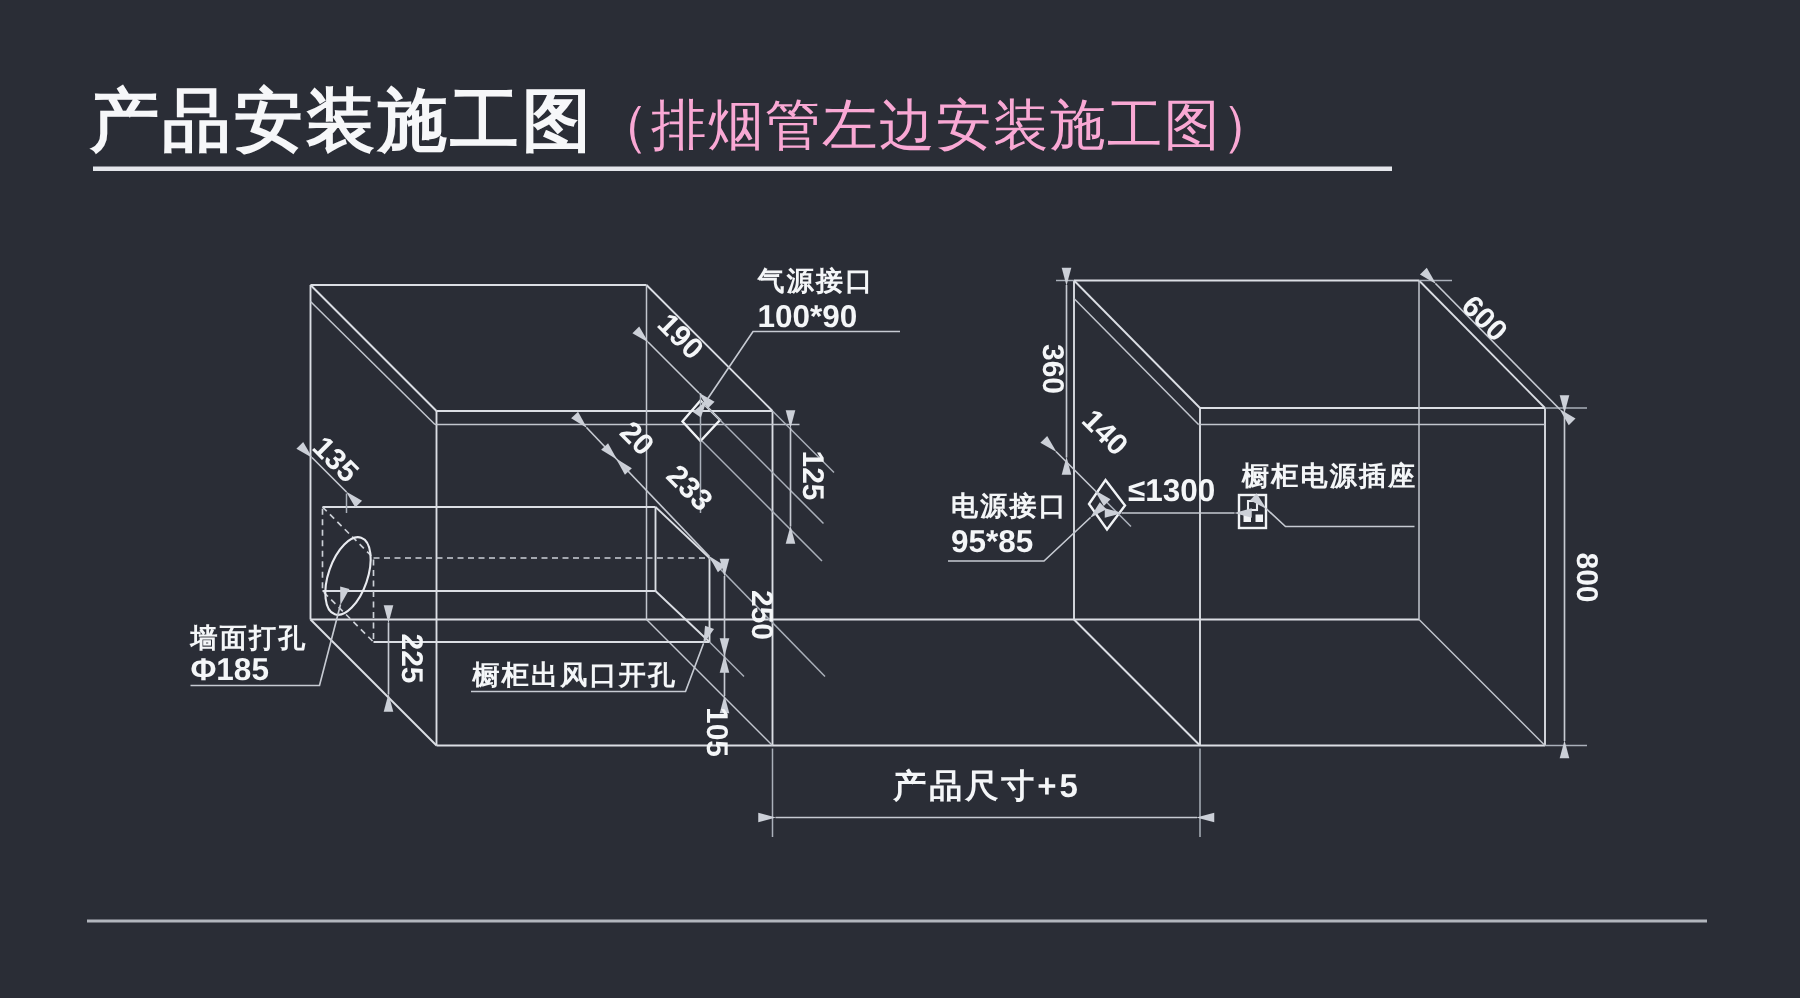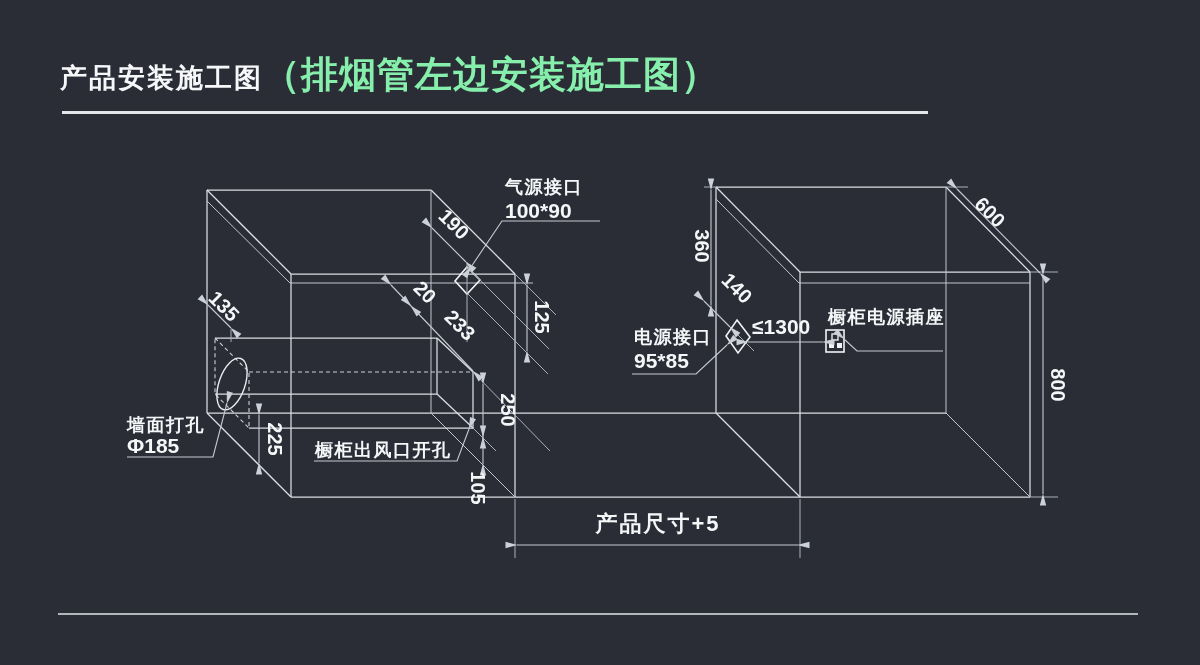--- a/index.html
+++ b/index.html
@@ -2,22 +2,22 @@
 <html><head>
 <meta charset="utf-8">
 <style>
   html,body{margin:0;padding:0;}
   body{
     width:1200px;height:665px;position:relative;overflow:hidden;
     background:#2a2d36;
     font-family:"Liberation Sans", sans-serif;
   }
   .title-bar{position:absolute;left:60px;top:50px;white-space:nowrap;color:#f6f7f9;}
-  .title-main{font-size:27px;font-weight:900;letter-spacing:2px;}
-  .title-paren{font-size:37px;font-weight:700;letter-spacing:1px;color:#86efac;}
+  .title-main{font-size:46px;font-weight:900;letter-spacing:2px;}
+  .title-paren{font-size:37px;font-weight:400;letter-spacing:1px;color:#f9a8d4;}
   .title-rule{position:absolute;left:62px;top:111px;width:866px;height:3px;background:#e4e6eb;}
   .footer-rule{position:absolute;left:58px;top:613px;width:1080px;height:2px;background:#b2b6bd;}
   svg{position:absolute;left:0;top:0;}
   .e   {stroke:#dbdee4;stroke-width:1.25;fill:none;}
   .e2  {stroke:#c2c6ce;stroke-width:1;fill:none;}
   .dsh {stroke:#ccd0d7;stroke-width:1.1;fill:none;stroke-dasharray:4 3;}
   .d   {stroke:#c6cad2;stroke-width:1.1;fill:none;}
   .x   {stroke:#aab0ba;stroke-width:1;fill:none;}
   .hl  {stroke:#f1f3f6;stroke-width:1.6;fill:none;}
   .hl2 {stroke:#e9ebf0;stroke-width:1.4;fill:none;}

